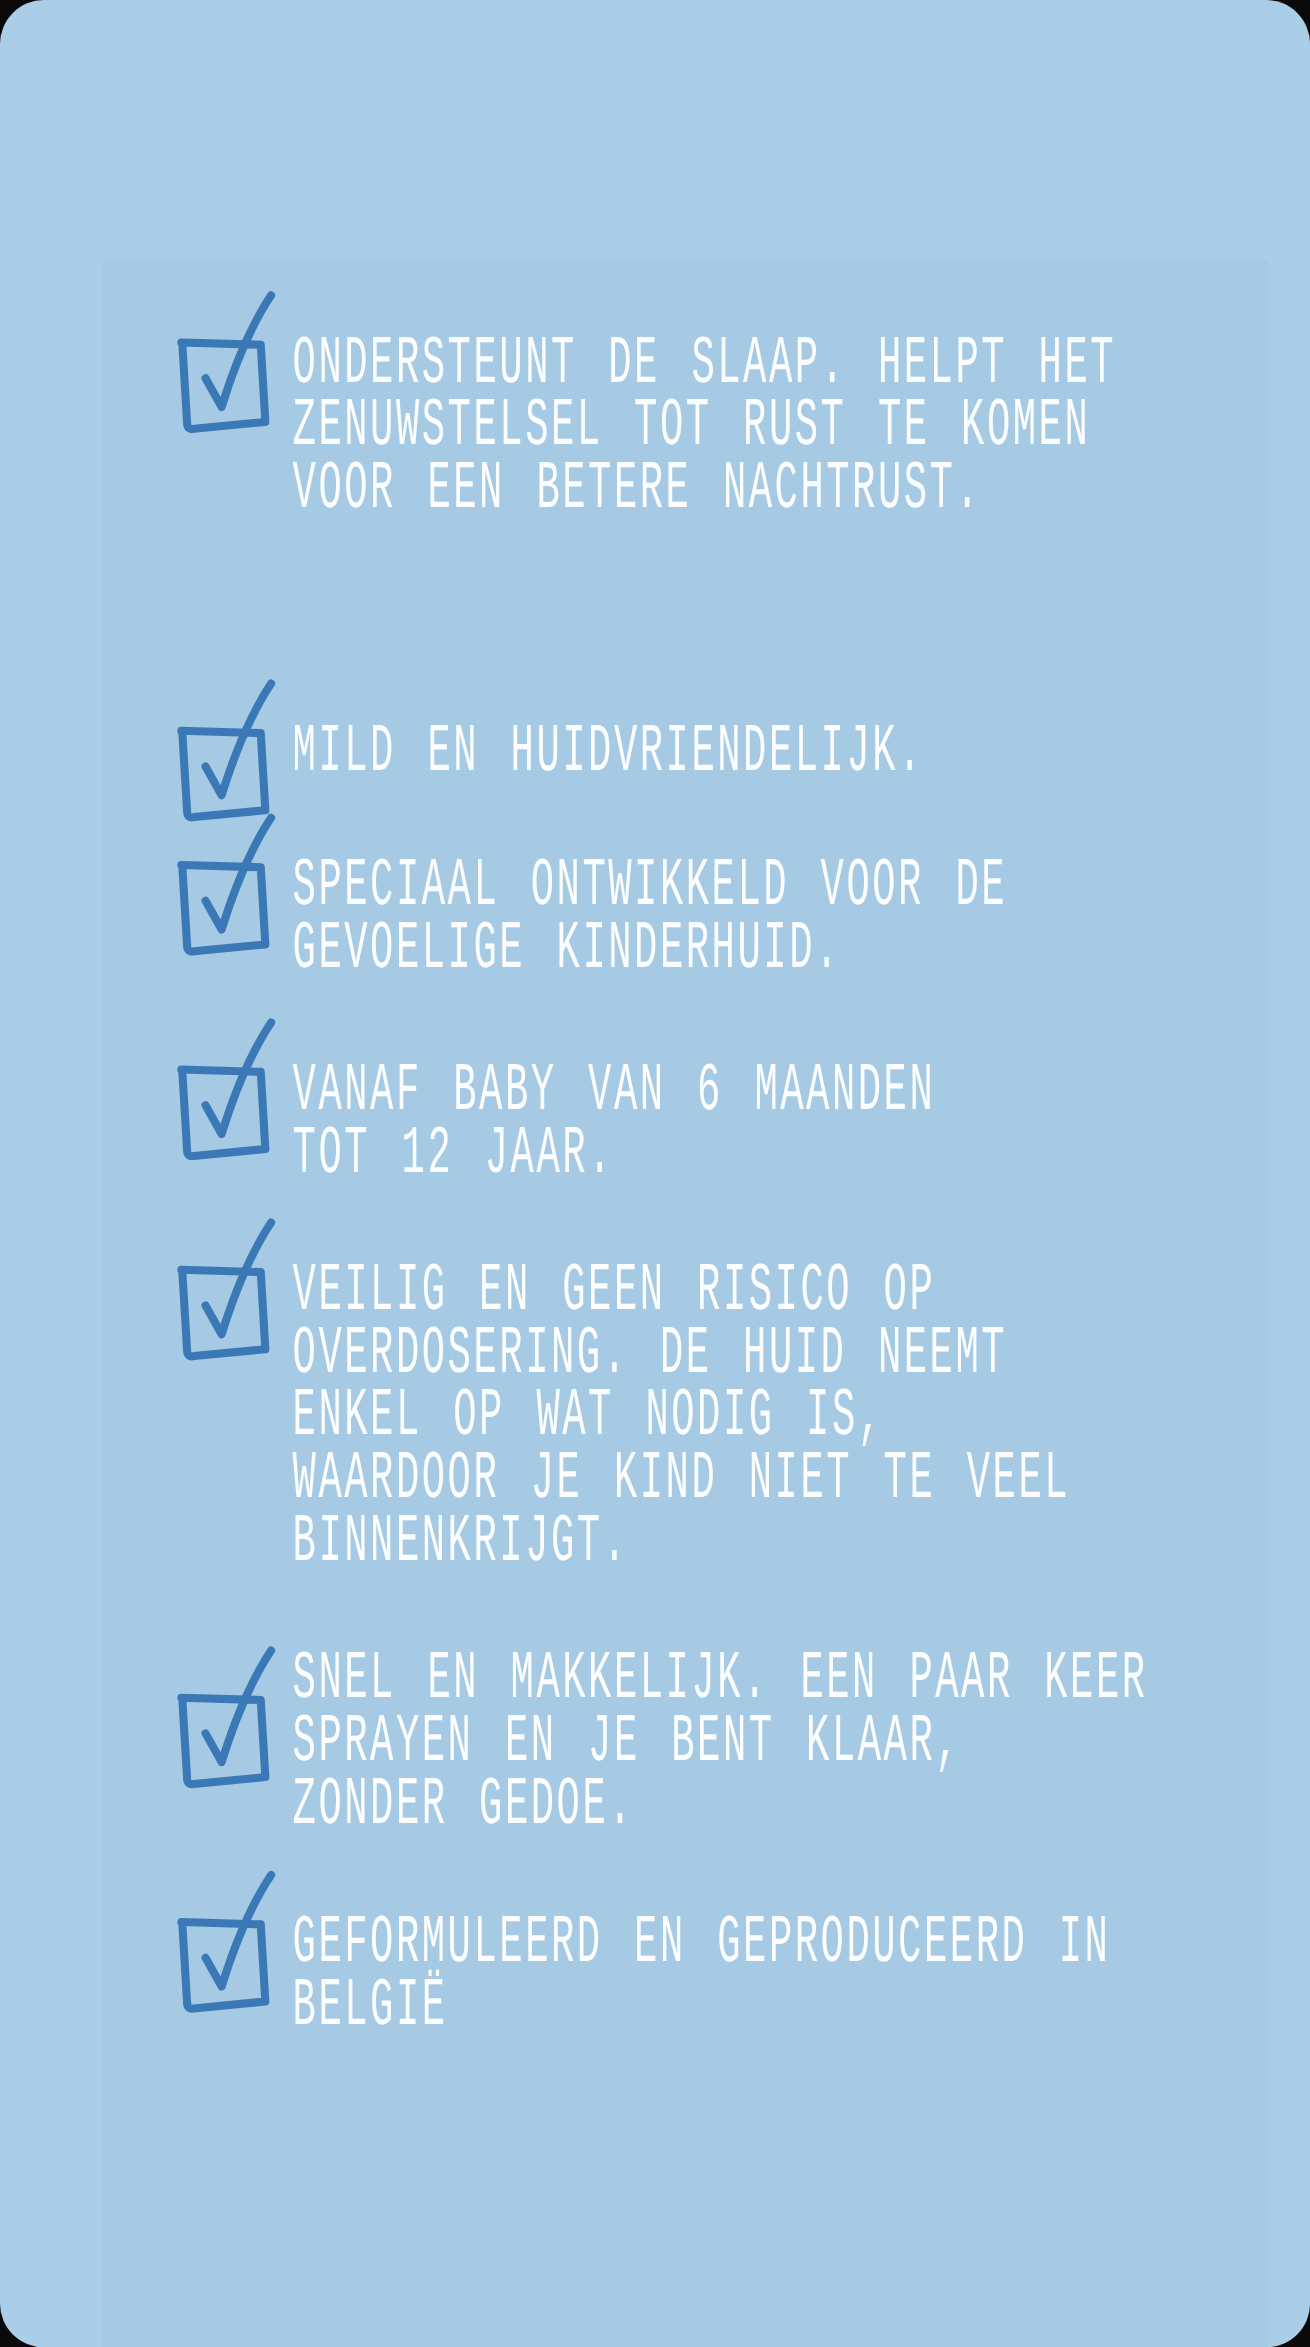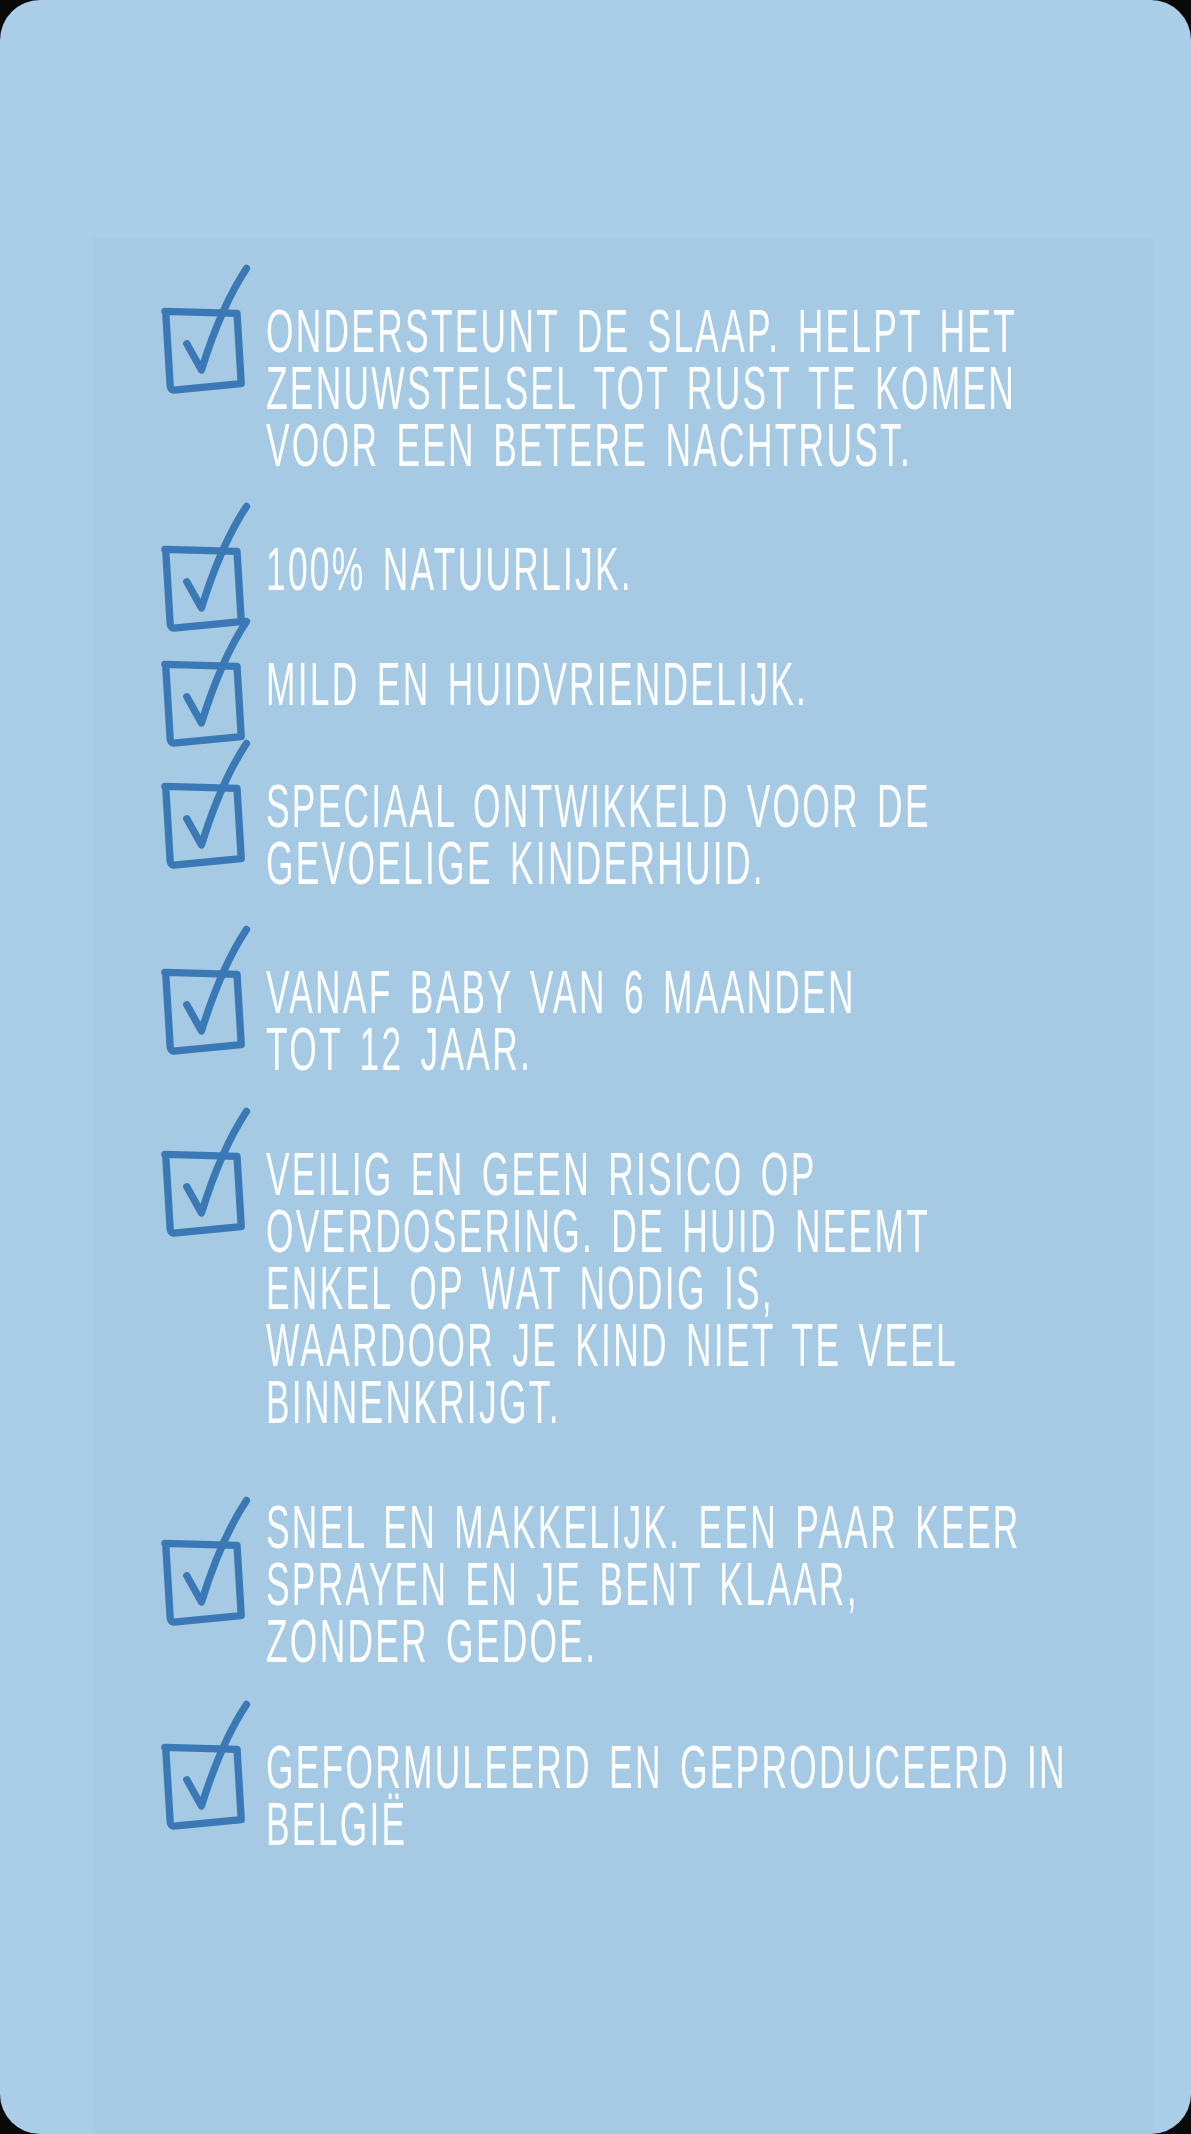--- a/index.html
+++ b/index.html
@@ -8,20 +8,21 @@
     background:#0a0a0a;
     position:relative;
     overflow:hidden;
     font-family:"Liberation Sans","DejaVu Sans",sans-serif;
   }
   .frame{
     position:absolute;inset:0;
     background:#AACDE8;
     border-radius:40px;
     overflow:hidden;
+    font-family:Liberation Mono, monospace;
   }
   .inner-panel{
     position:absolute;
     left:93px;top:237px;right:38px;bottom:0;
     background:#A6C9E4;
   }
   .checklist{position:absolute;inset:0;}
   .item{
     position:absolute;
     left:152px;
@@ -64,31 +65,20 @@
           <path d="M33 82 L47 107 C56 78 70 40 90 10" stroke="#3A79B5" stroke-width="7" stroke-linecap="round" stroke-linejoin="round"></path>
         </svg>
       </div>
       <div class="text-block">
         <div class="text-line">ONDERSTEUNT DE SLAAP. HELPT HET</div>
         <div class="text-line">ZENUWSTELSEL TOT RUST TE KOMEN</div>
         <div class="text-line">VOOR EEN BETERE NACHTRUST.</div>
       </div>
     </div>
 
-    <div class="item" style="top:540px">
-      <div class="icon-wrap">
-        <svg width="100" height="136" viewBox="0 0 95 130" fill="none">
-          <path d="M13 55 L17 121 C17 125 19 127 23 126 L85 120 L81 53 L12 51" stroke="#3A79B5" stroke-width="7" stroke-linecap="round" stroke-linejoin="round"></path>
-          <path d="M33 82 L47 107 C56 78 70 40 90 10" stroke="#3A79B5" stroke-width="7" stroke-linecap="round" stroke-linejoin="round"></path>
-        </svg>
-      </div>
-      <div class="text-block">
-        <div class="text-line">100% NATUURLIJK.</div>
-      </div>
-    </div>
 
     <div class="item" style="top:655px">
       <div class="icon-wrap">
         <svg width="100" height="136" viewBox="0 0 95 130" fill="none">
           <path d="M13 55 L17 121 C17 125 19 127 23 126 L85 120 L81 53 L12 51" stroke="#3A79B5" stroke-width="7" stroke-linecap="round" stroke-linejoin="round"></path>
           <path d="M33 82 L47 107 C56 78 70 40 90 10" stroke="#3A79B5" stroke-width="7" stroke-linecap="round" stroke-linejoin="round"></path>
         </svg>
       </div>
       <div class="text-block">
         <div class="text-line">MILD EN HUIDVRIENDELIJK.</div>

